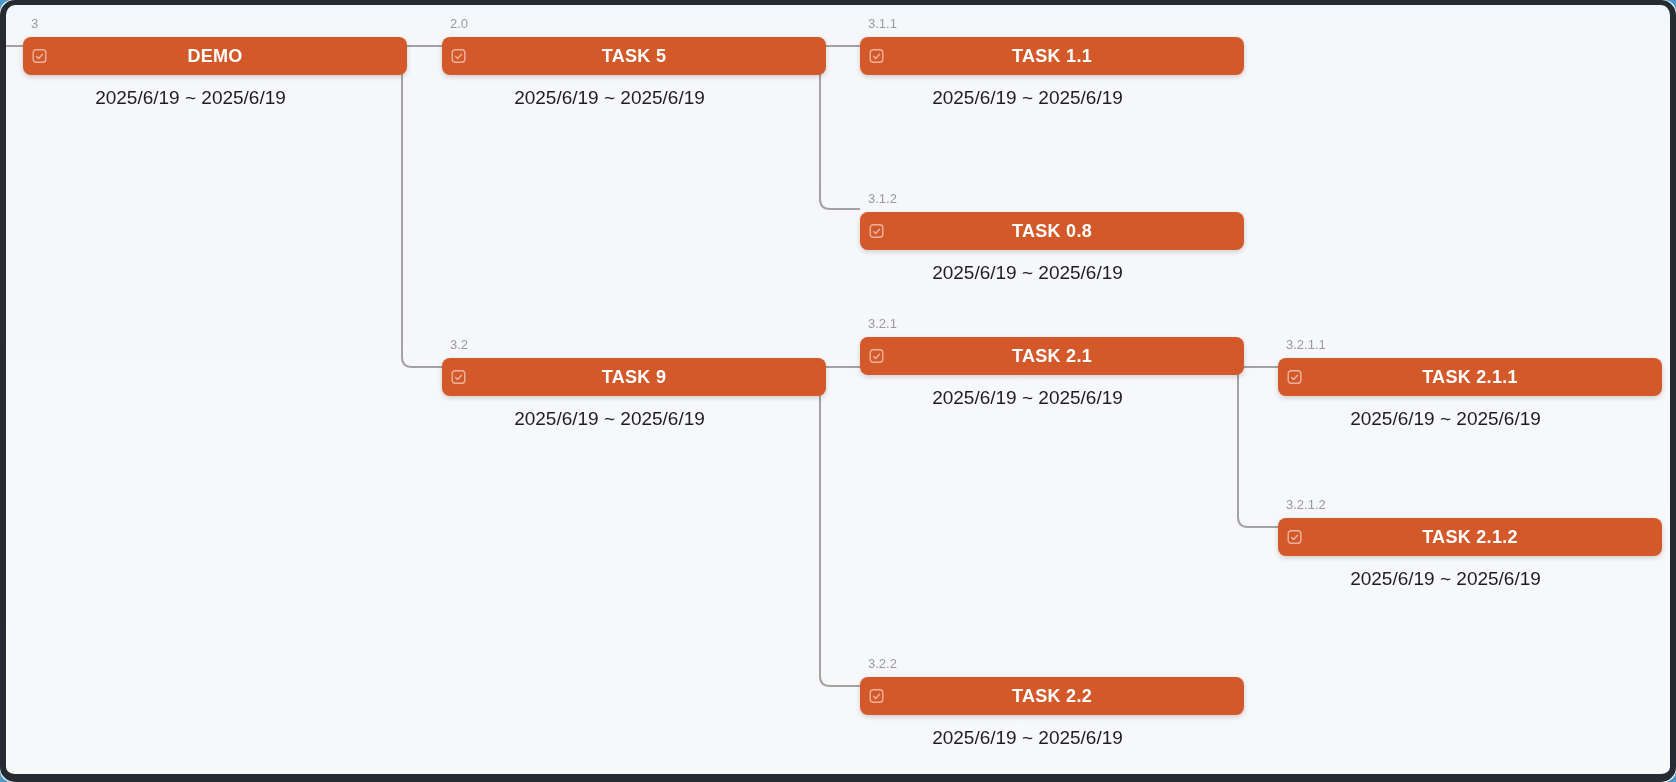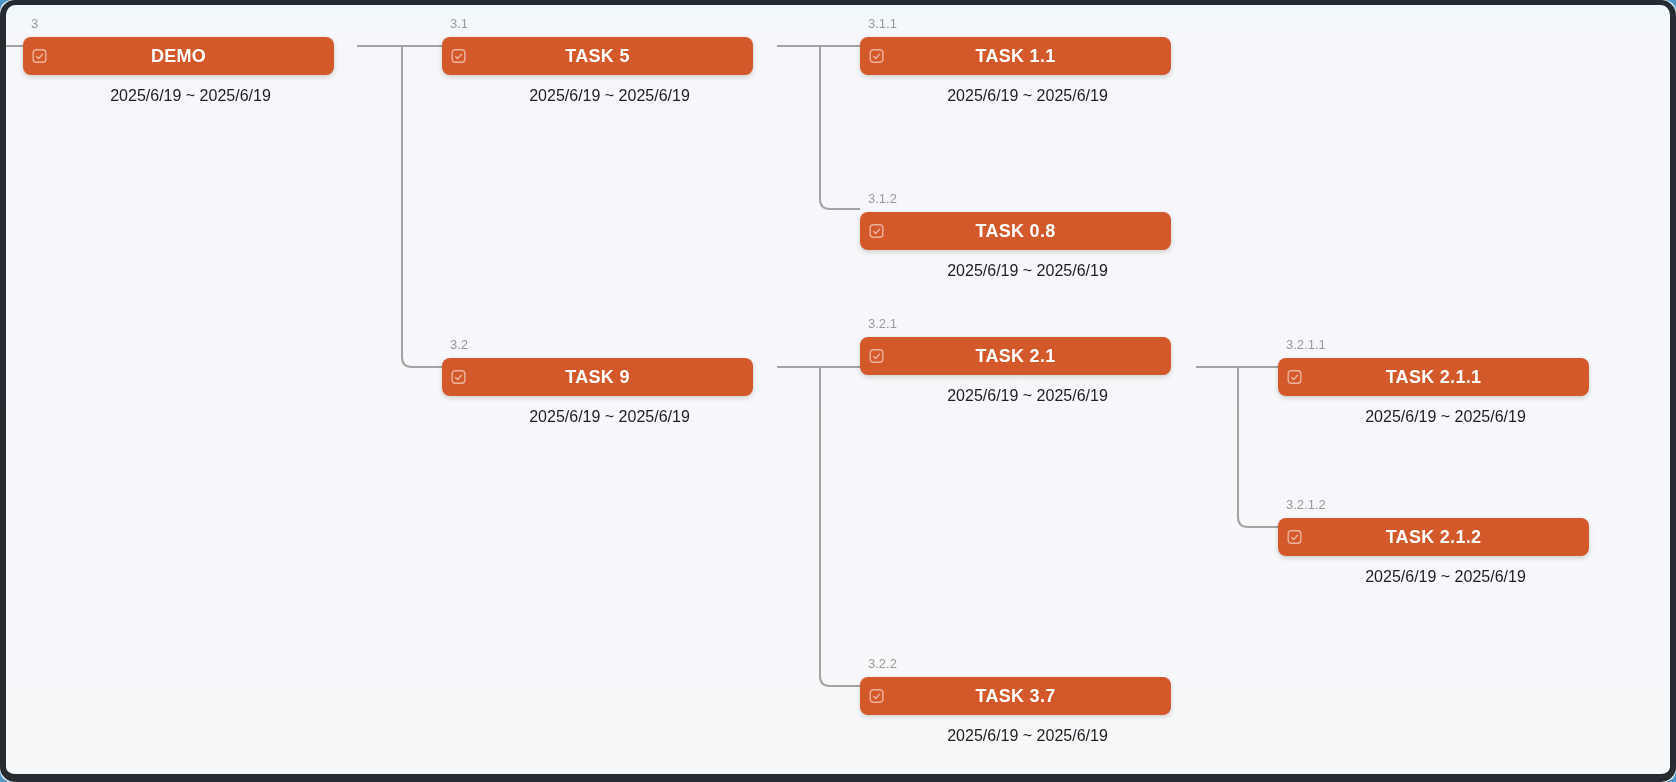--- a/index.html
+++ b/index.html
@@ -19,36 +19,36 @@
     border-radius:15px;z-index:50;
   }
   svg.connectors{position:absolute;left:0;top:0;z-index:1;}
   svg.connectors path{stroke:#a3a3a3;stroke-width:2;fill:none;}
   .node{position:absolute;width:335px;z-index:2;}
   .node .num{
     position:absolute;left:8px;top:-21px;height:16px;line-height:16px;
     font-size:13px;color:#9a9a9a;white-space:nowrap;
   }
   .node .bar{
-    position:relative;width:311px;height:38px;border-radius:8px;
+    position:relative;width:384px;height:38px;border-radius:8px;
     background:#d4592a;
     box-shadow:0 2px 5px rgba(40,20,5,0.18);
     display:flex;align-items:center;justify-content:center;
   }
   .node .bar .title{
     color:#ffffff;font-size:18px;font-weight:700;letter-spacing:.3px;
     white-space:nowrap;
   }
   .node .icon{
     position:absolute;left:9px;top:50%;transform:translateY(-50%);
     width:15px;height:15px;display:block;
   }
   .node .dates{
     position:absolute;left:0;top:50px;width:100%;text-align:center;
-    font-size:16px;font-weight:500;color:#1e1e20;white-space:nowrap;
+    font-size:19px;font-weight:500;color:#1e1e20;white-space:nowrap;
   }
 </style>
 </head>
 <body>
 
 <div class="stage">
   <div class="canvas">
 
     <svg class="connectors" width="1676" height="782" viewBox="0 0 1676 782">
       <path d="M 6 46 H 23"></path>
@@ -68,21 +68,21 @@
         <svg class="icon" viewBox="0 0 15 15">
           <rect x="1.2" y="1.2" width="12.6" height="12.6" rx="3" fill="none" stroke="rgba(255,255,255,0.55)" stroke-width="1.4"></rect>
           <path d="M4.6 7.9 L6.7 10 L10.5 5.7" fill="none" stroke="rgba(255,255,255,0.55)" stroke-width="1.4" stroke-linecap="round" stroke-linejoin="round"></path>
         </svg>
         <span class="title">DEMO</span>
       </div>
       <div class="dates">2025/6/19 ~ 2025/6/19</div>
     </div>
 
     <div class="node" style="left:442px;top:37px">
-      <div class="num">3.1</div>
+      <div class="num">2.0</div>
       <div class="bar">
         <svg class="icon" viewBox="0 0 15 15">
           <rect x="1.2" y="1.2" width="12.6" height="12.6" rx="3" fill="none" stroke="rgba(255,255,255,0.55)" stroke-width="1.4"></rect>
           <path d="M4.6 7.9 L6.7 10 L10.5 5.7" fill="none" stroke="rgba(255,255,255,0.55)" stroke-width="1.4" stroke-linecap="round" stroke-linejoin="round"></path>
         </svg>
         <span class="title">TASK 5</span>
       </div>
       <div class="dates">2025/6/19 ~ 2025/6/19</div>
     </div>
 
@@ -158,20 +158,20 @@
       <div class="dates">2025/6/19 ~ 2025/6/19</div>
     </div>
 
     <div class="node" style="left:860px;top:677px">
       <div class="num">3.2.2</div>
       <div class="bar">
         <svg class="icon" viewBox="0 0 15 15">
           <rect x="1.2" y="1.2" width="12.6" height="12.6" rx="3" fill="none" stroke="rgba(255,255,255,0.55)" stroke-width="1.4"></rect>
           <path d="M4.6 7.9 L6.7 10 L10.5 5.7" fill="none" stroke="rgba(255,255,255,0.55)" stroke-width="1.4" stroke-linecap="round" stroke-linejoin="round"></path>
         </svg>
-        <span class="title">TASK 3.7</span>
+        <span class="title">TASK 2.2</span>
       </div>
       <div class="dates">2025/6/19 ~ 2025/6/19</div>
     </div>
 
   </div>
   <div class="frame"></div>
 </div>
 
 </body></html>

